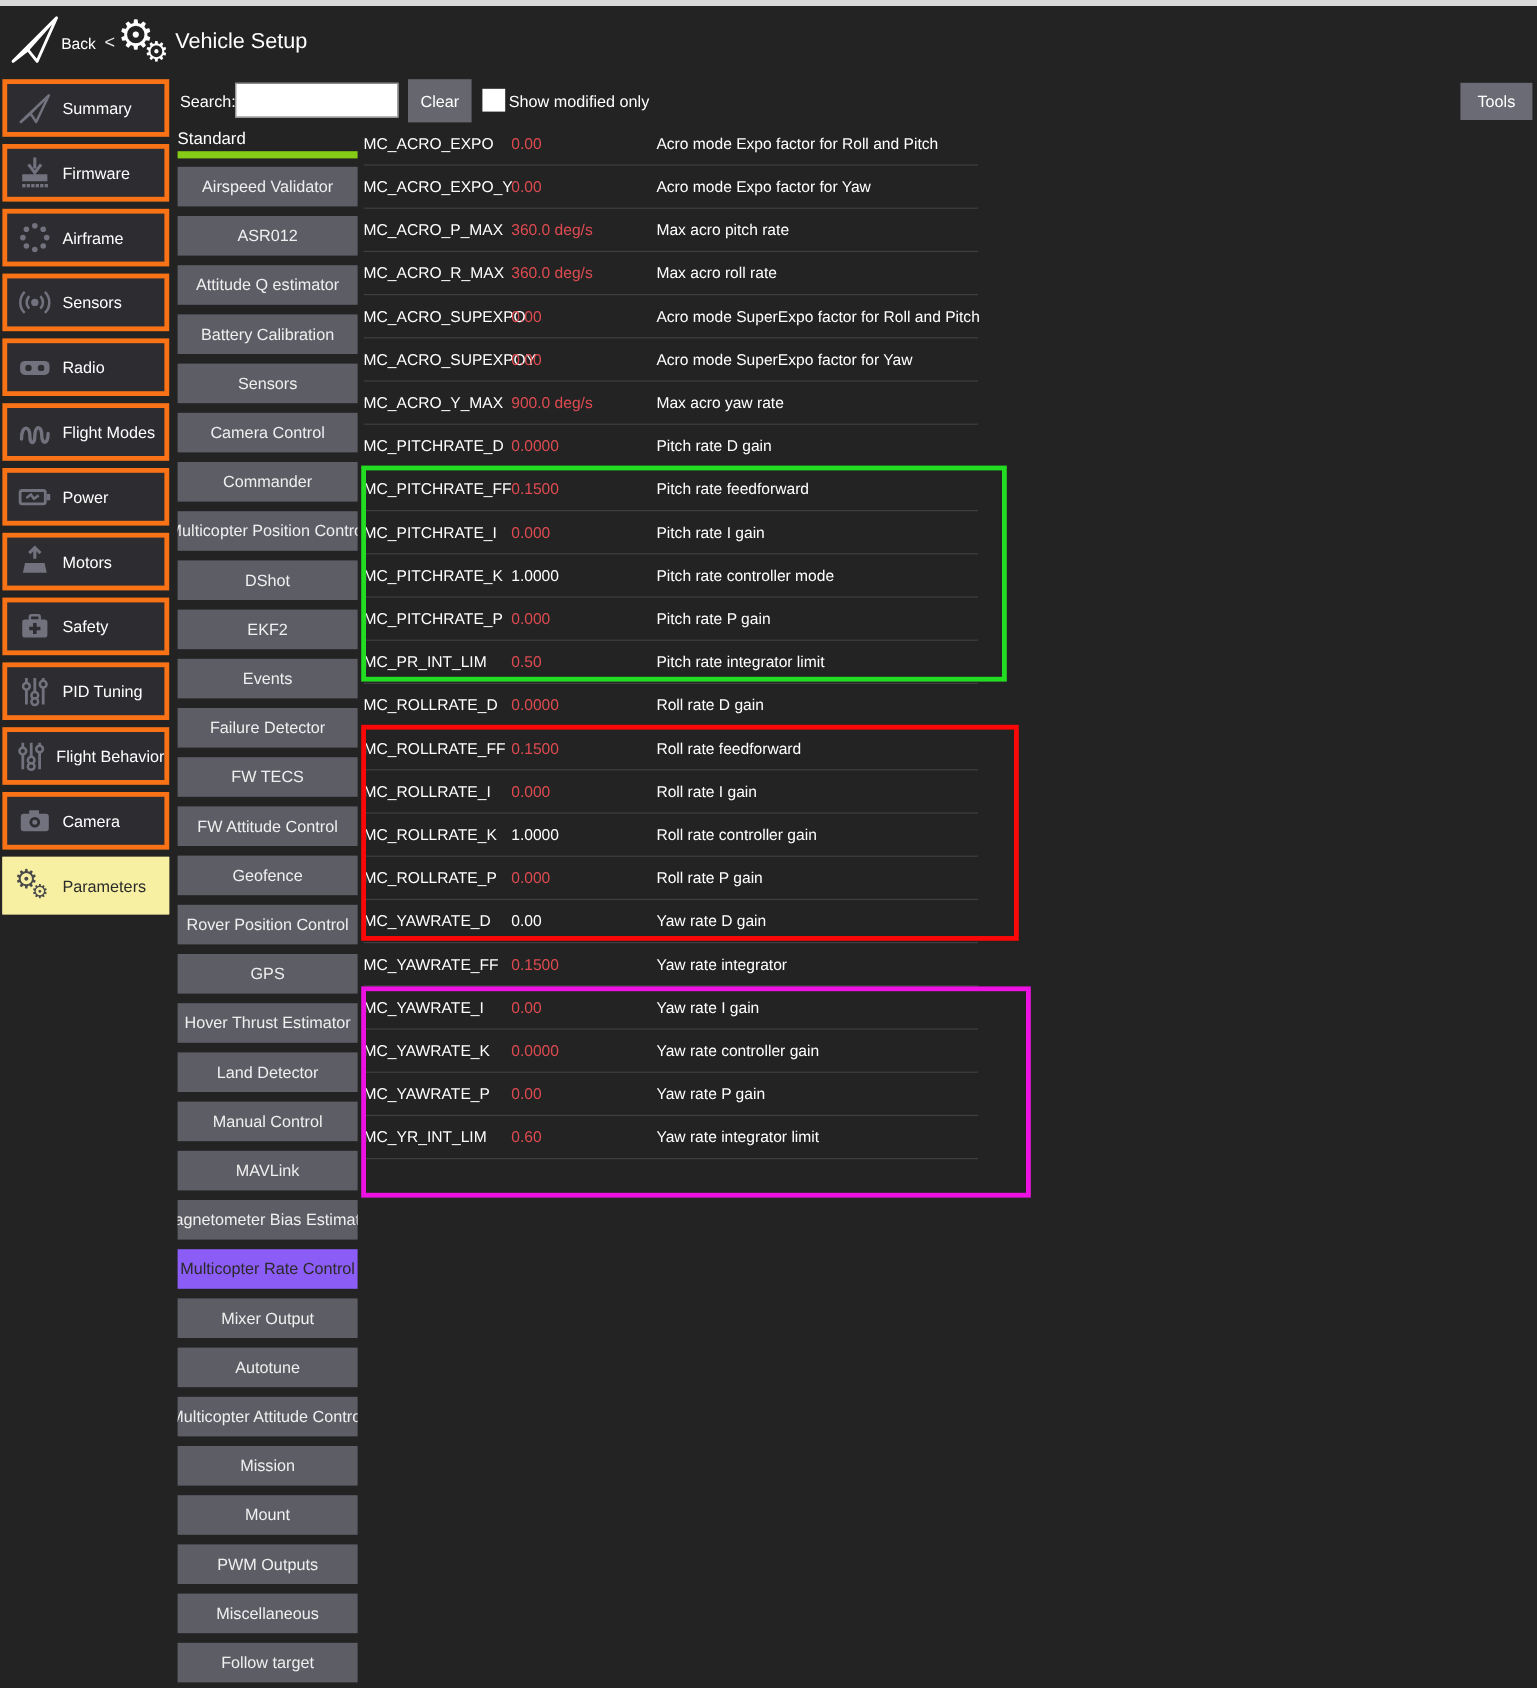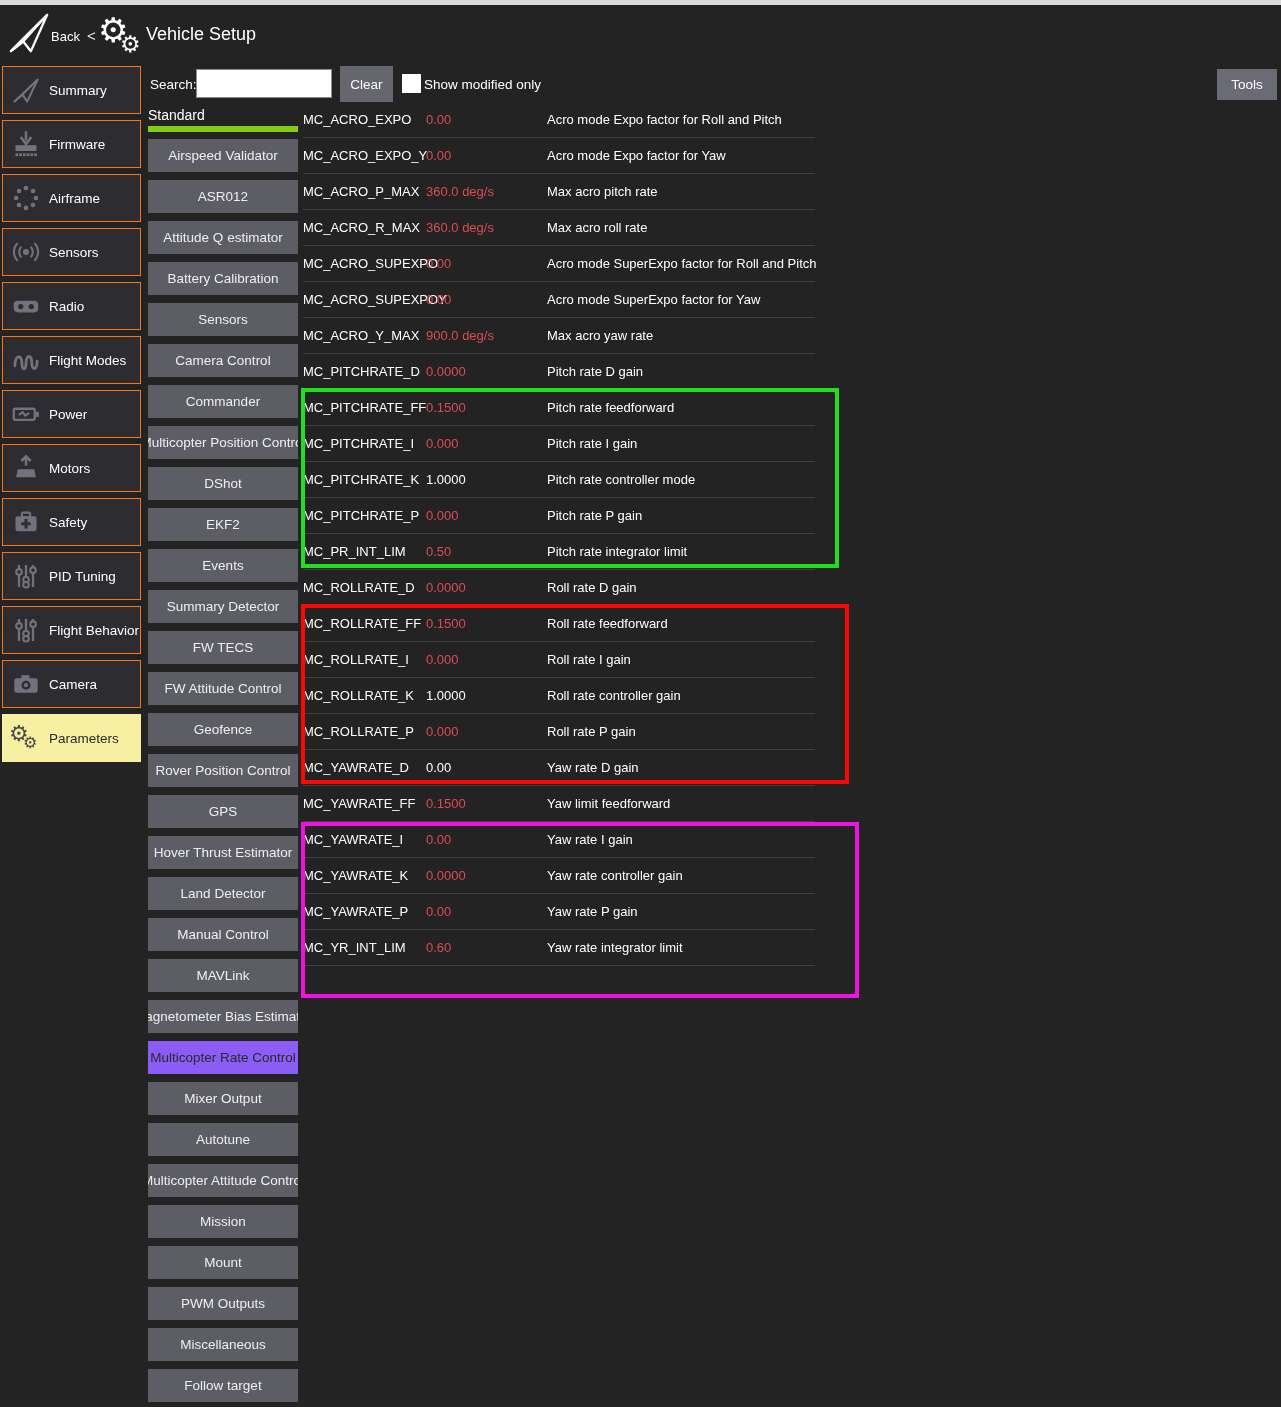--- a/index.html
+++ b/index.html
@@ -18,21 +18,21 @@
   .crumb-sep { position:absolute; left:87px; top:22px; font-size:15px; color:#e8e8e8; }
   .hdr-gears { position:absolute; left:98px; top:8px; width:46px; height:46px; color:#ffffff;
                font-family:"DejaVu Sans", sans-serif; line-height:1; }
   .hdr-gears .g1 { position:absolute; left:0; top:0; font-size:34px; }
   .hdr-gears .g2 { position:absolute; left:22px; top:20px; font-size:23px; }
   .page-title { position:absolute; left:146px; top:19px; font-size:18px; font-weight:400; }
 
   
   .sidebar { position:absolute; left:2px; top:66px; width:139px; display:flex; flex-direction:column; gap:6px; }
   .side-item {
-    height:48px; background:#2c2c31; border:1px solid #f97316;
+    height:48px; background:#2c2c31; border:4px solid #f97316;
     display:flex; align-items:center; cursor:pointer;
   }
   .side-item.selected { background:#f7f0a2; border-color:#f7f0a2; color:#2a2a2a; }
   .side-icon { width:46px; display:flex; justify-content:center; align-items:center; color:#72727e; }
   .side-item.selected .side-icon { color:#4a4a4a; }
   .side-icon svg { width:28px; height:28px; }
   .side-label { font-size:13.5px; white-space:nowrap; }
   .side-gears { position:relative; width:34px; height:30px; font-family:"DejaVu Sans", sans-serif; line-height:1;}
   .side-gears .g1 { position:absolute; left:0; top:0; font-size:22px; }
   .side-gears .g2 { position:absolute; left:14px; top:12px; font-size:16px; }
@@ -275,21 +275,21 @@
       <div class="cat-item">ASR012</div>
       <div class="cat-item">Attitude Q estimator</div>
       <div class="cat-item">Battery Calibration</div>
       <div class="cat-item">Sensors</div>
       <div class="cat-item">Camera Control</div>
       <div class="cat-item">Commander</div>
       <div class="cat-item">Multicopter Position Control</div>
       <div class="cat-item">DShot</div>
       <div class="cat-item">EKF2</div>
       <div class="cat-item">Events</div>
-      <div class="cat-item">Summary Detector</div>
+      <div class="cat-item">Failure Detector</div>
       <div class="cat-item">FW TECS</div>
       <div class="cat-item">FW Attitude Control</div>
       <div class="cat-item">Geofence</div>
       <div class="cat-item">Rover Position Control</div>
       <div class="cat-item">GPS</div>
       <div class="cat-item">Hover Thrust Estimator</div>
       <div class="cat-item">Land Detector</div>
       <div class="cat-item">Manual Control</div>
       <div class="cat-item">MAVLink</div>
       <div class="cat-item">Magnetometer Bias Estimator</div>
@@ -396,21 +396,21 @@
         <span class="p-desc">Roll rate P gain</span>
       </div>
       <div class="param-row">
         <span class="p-name">MC_YAWRATE_D</span>
         <span class="p-value">0.00</span>
         <span class="p-desc">Yaw rate D gain</span>
       </div>
       <div class="param-row">
         <span class="p-name">MC_YAWRATE_FF</span>
         <span class="p-value modified">0.1500</span>
-        <span class="p-desc">Yaw limit feedforward</span>
+        <span class="p-desc">Yaw rate integrator</span>
       </div>
       <div class="param-row">
         <span class="p-name">MC_YAWRATE_I</span>
         <span class="p-value modified">0.00</span>
         <span class="p-desc">Yaw rate I gain</span>
       </div>
       <div class="param-row">
         <span class="p-name">MC_YAWRATE_K</span>
         <span class="p-value modified">0.0000</span>
         <span class="p-desc">Yaw rate controller gain</span>

